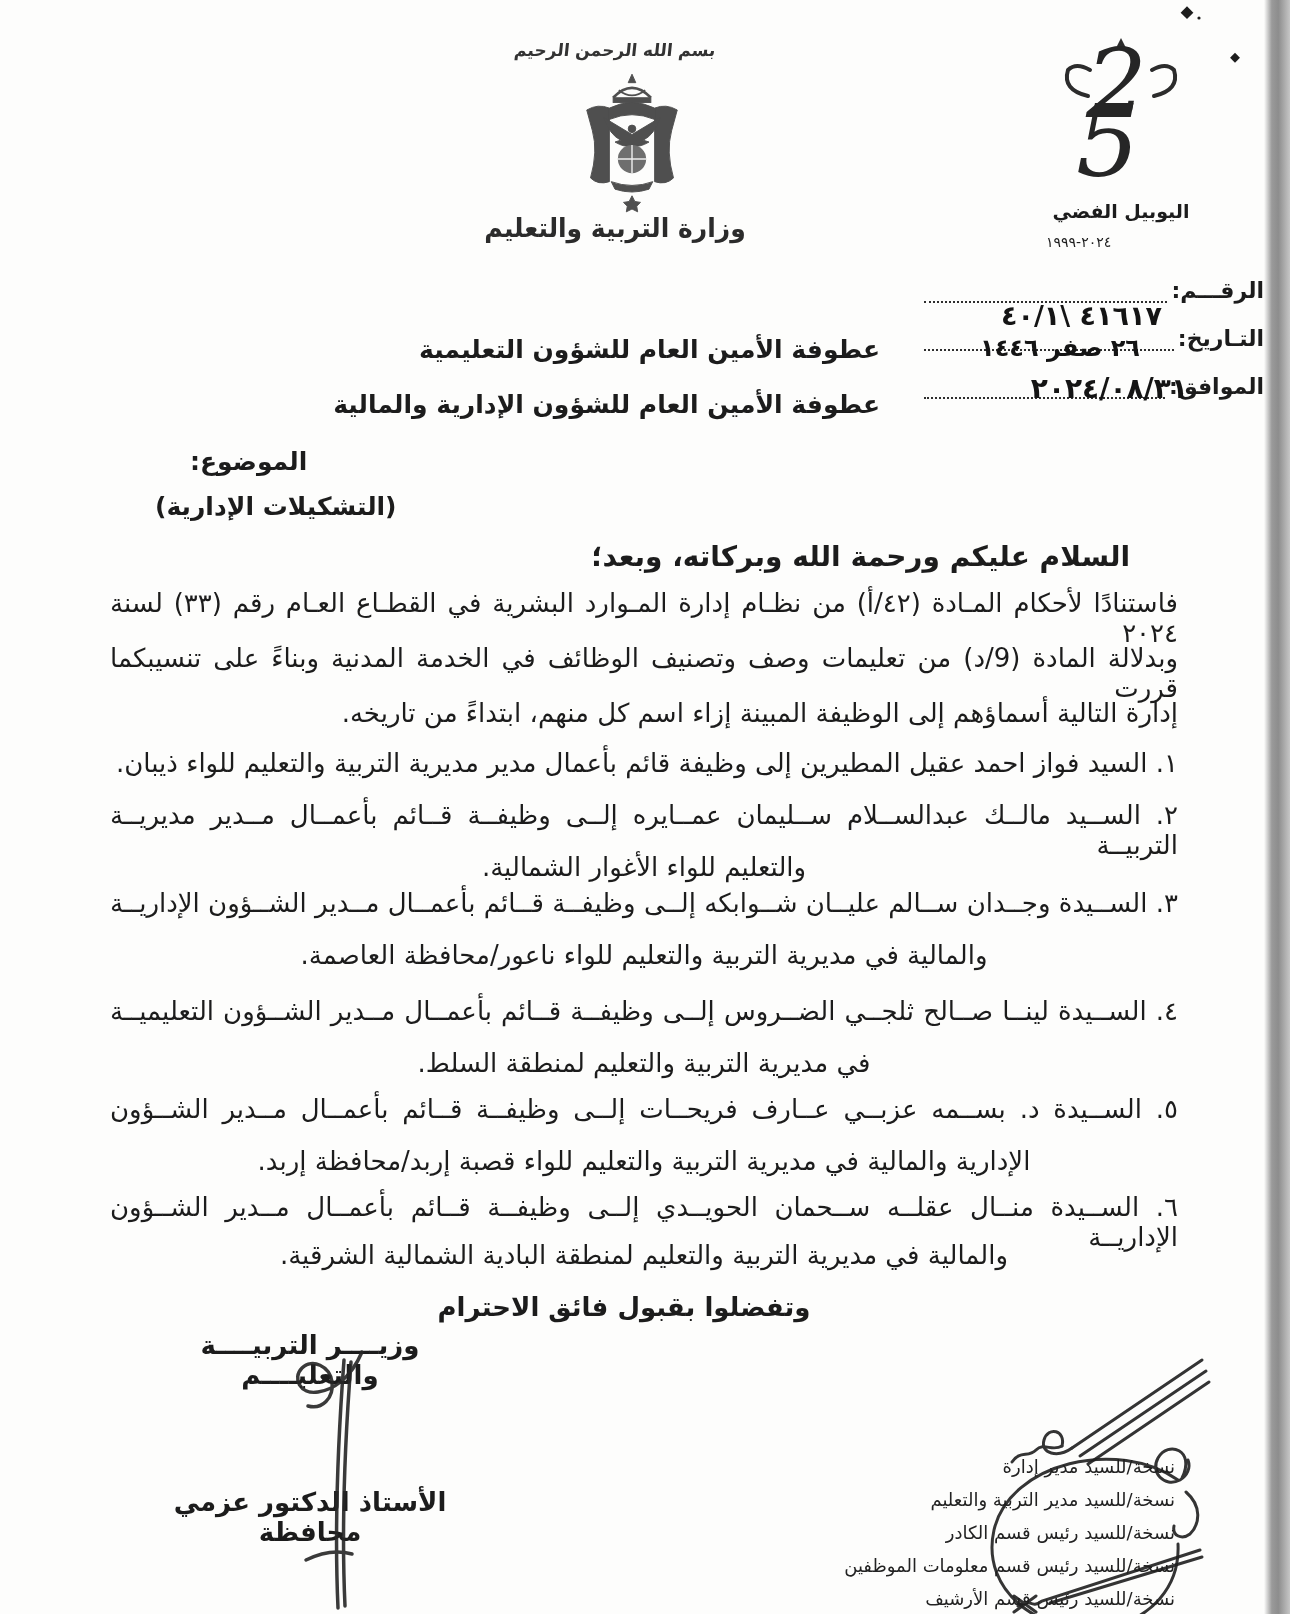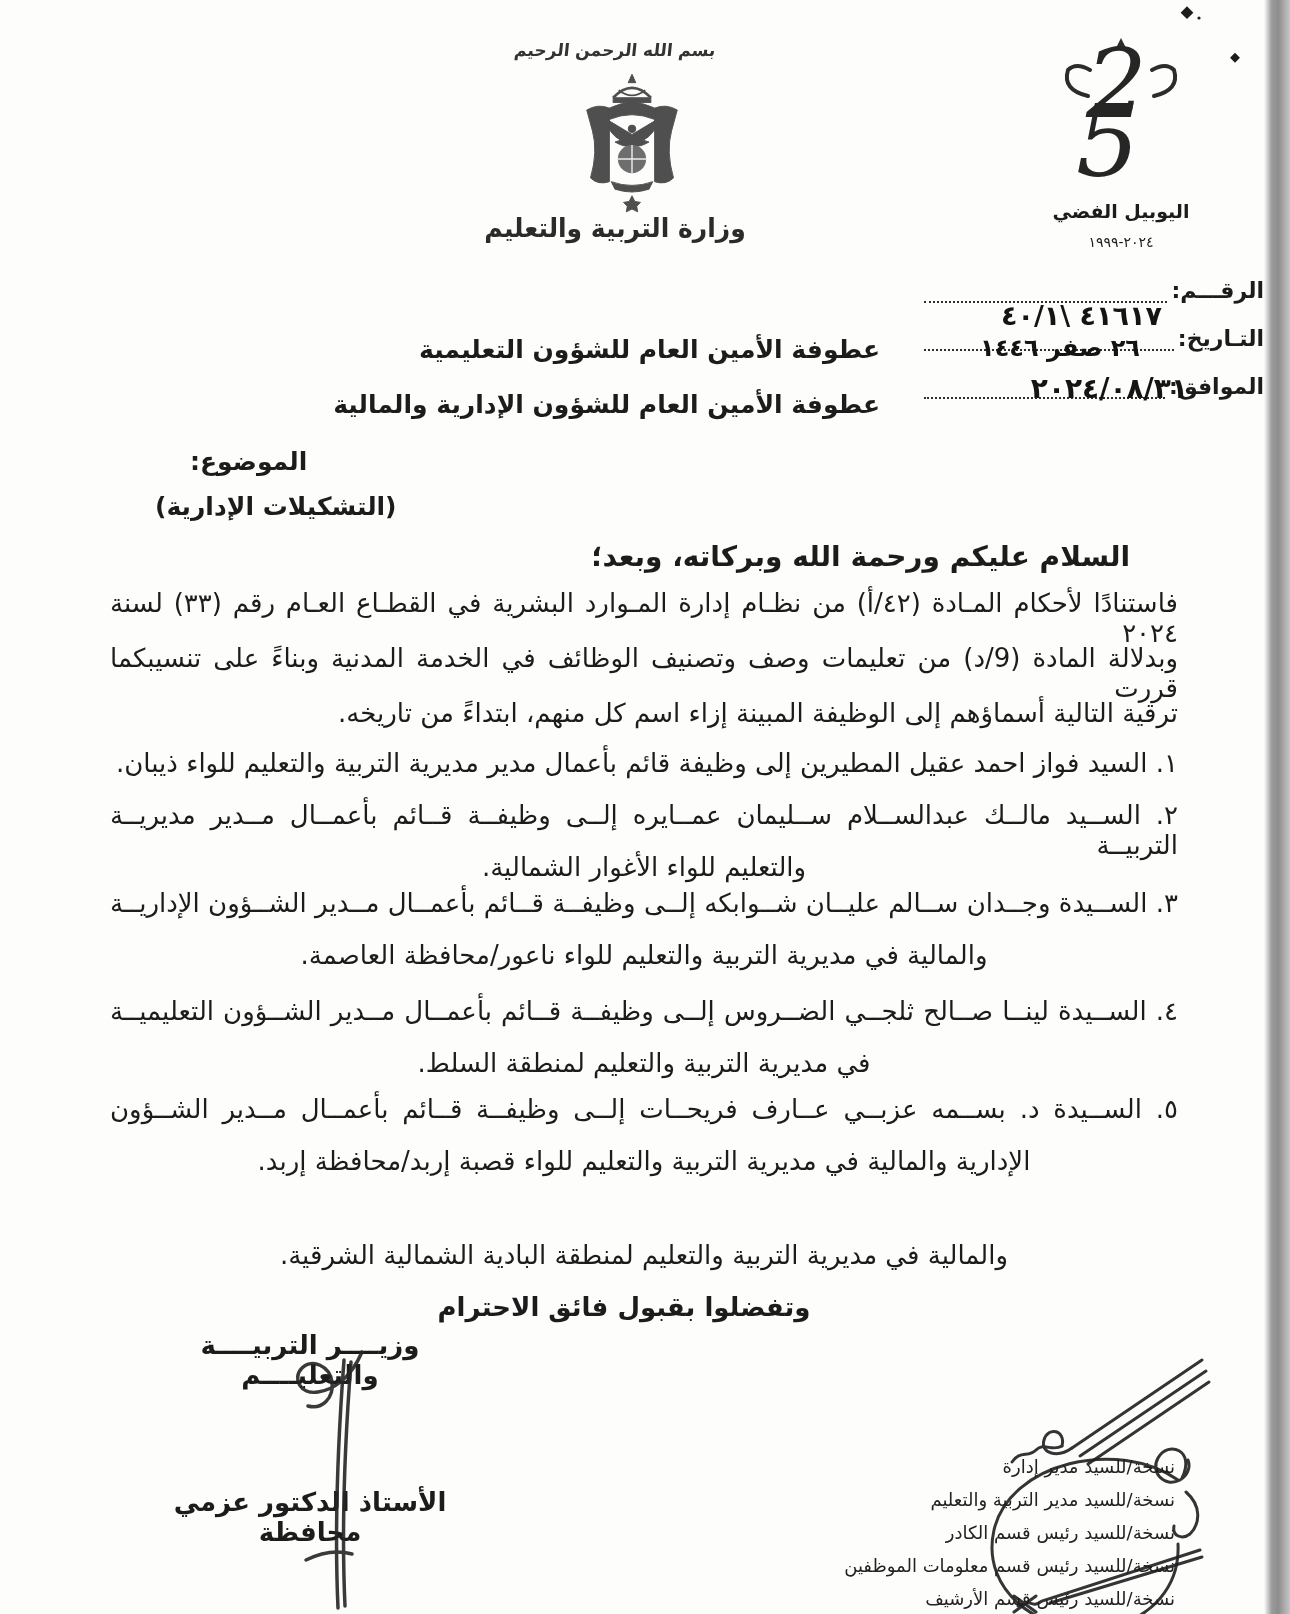--- a/index.html
+++ b/index.html
@@ -14,21 +14,21 @@
   .ministry-cal{position:absolute;top:214px;left:470px;width:290px;text-align:center;
         font-size:25px;font-weight:800;color:#2b2b2b;transform:scaleY(1.05);}
   
   .jubilee{position:absolute;top:34px;left:1046px;width:150px;height:230px;}
   .jub-num{position:absolute;font-family:"DejaVu Serif","Liberation Serif",serif;
         font-style:italic;color:#262626;line-height:1;}
   .jub-2{top:2px;left:40px;font-size:96px;}
   .jub-5{top:58px;left:30px;font-size:100px;}
   .jub-title{position:absolute;top:166px;left:0;width:100%;text-align:center;
         font-size:19px;font-weight:800;direction:rtl;}
-  .jub-years{position:absolute;top:200px;left:0;width:100%;text-align:center;
+  .jub-years{position:absolute;top:200px;left:0;width:100%;text-align:left;
         font-size:14px;letter-spacing:2px;direction:ltr;}
   
   .ref-row{position:absolute;right:26px;width:340px;display:flex;direction:rtl;
         align-items:flex-end;gap:4px;}
   .ref-label{font-size:22px;font-weight:800;white-space:nowrap;text-align:right;}
   .leader{flex:1;border-bottom:2.5px dotted #2e2e2e;height:16px;}
   .ref-val{position:absolute;font-weight:800;direction:ltr;white-space:nowrap;color:#141414;}
   
   .addressee{position:absolute;right:410px;top:322px;text-align:right;direction:rtl;
         font-size:25px;font-weight:800;line-height:55px;}
@@ -115,36 +115,37 @@
   </div>
 
   <div class="subject-label">الموضوع:</div>
   <div class="subject-value">(التشكيلات الإدارية)</div>
 
   <div class="salutation">السلام عليكم ورحمة الله وبركاته، وبعد؛</div>
 
   <div class="body-box">
     <div class="bl just" style="top:0px;">فاستنادًا لأحكام المـادة (٤٢/أ) من نظـام إدارة المـوارد البشرية في القطـاع العـام رقم (٣٣) لسنة ٢٠٢٤</div>
     <div class="bl just" style="top:55px;">وبدلالة المادة (9/د) من تعليمات وصف وتصنيف الوظائف في الخدمة المدنية وبناءً على تنسيبكما قررت</div>
-    <div class="bl natural" style="top:110px;">ترقية التالية أسماؤهم إلى الوظيفة المبينة إزاء اسم كل منهم، ابتداءً من تاريخه.</div>
+    <div class="bl natural" style="top:110px;">إدارة التالية أسماؤهم إلى الوظيفة المبينة إزاء اسم كل منهم، ابتداءً من تاريخه.</div>
 
     <div class="bl natural" style="top:160px;"><span>١.</span> <span>السيد فواز احمد عقيل المطيرين إلى وظيفة قائم بأعمال مدير مديرية التربية والتعليم للواء ذيبان.</span></div>
 
     <div class="bl just" style="top:212px;"><span>٢.</span> <span>الســيد مالــك عبدالســلام ســليمان عمــايره إلــى وظيفــة قــائم بأعمــال مــدير مديريــة التربيــة</span></div>
     <div class="bl cent" style="top:264px;">والتعليم للواء الأغوار الشمالية.</div>
 
     <div class="bl just" style="top:300px;"><span>٣.</span> <span>الســيدة وجــدان ســالم عليــان شــوابكه إلــى وظيفــة قــائم بأعمــال مــدير الشــؤون الإداريــة</span></div>
     <div class="bl cent" style="top:352px;">والمالية في مديرية التربية والتعليم للواء ناعور/محافظة العاصمة.</div>
 
     <div class="bl just" style="top:408px;"><span>٤.</span> <span>الســيدة لينــا صــالح ثلجــي الضــروس إلــى وظيفــة قــائم بأعمــال مــدير الشــؤون التعليميــة</span></div>
     <div class="bl cent" style="top:460px;">في مديرية التربية والتعليم لمنطقة السلط.</div>
 
     <div class="bl just" style="top:506px;"><span>٥.</span> <span>الســيدة د. بســمه عزبــي عــارف فريحــات إلــى وظيفــة قــائم بأعمــال مــدير الشــؤون</span></div>
     <div class="bl cent" style="top:558px;">الإدارية والمالية في مديرية التربية والتعليم للواء قصبة إربد/محافظة إربد.</div>
 
+    <div class="bl just" style="top:604px;"><span>٦.</span> <span>الســيدة منــال عقلــه ســحمان الحويــدي إلــى وظيفــة قــائم بأعمــال مــدير الشــؤون الإداريــة</span></div>
     <div class="bl cent" style="top:652px;">والمالية في مديرية التربية والتعليم لمنطقة البادية الشمالية الشرقية.</div>
 
     <div class="bl closing" style="top:704px;">وتفضلوا بقبول فائق الاحترام</div>
   </div>
 
   <div class="sig-title">وزيــــر التربيــــة والتعليــــم</div>
   <div class="sig-name">الأستاذ الدكتور عزمي محافظة</div>
 
   <div class="cc">
     <div>نسخة/للسيد مدير إدارة</div>

